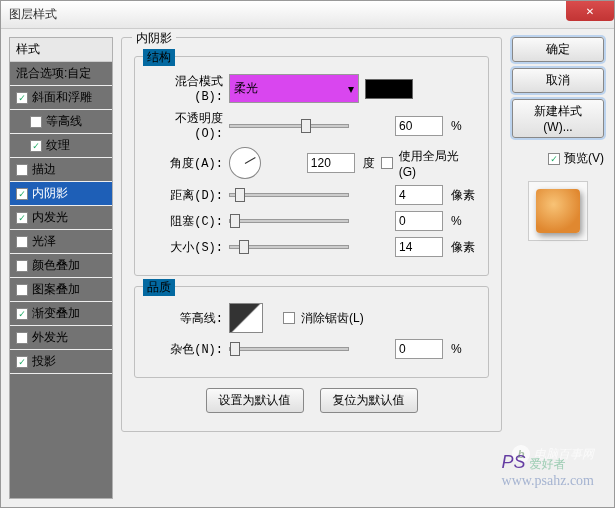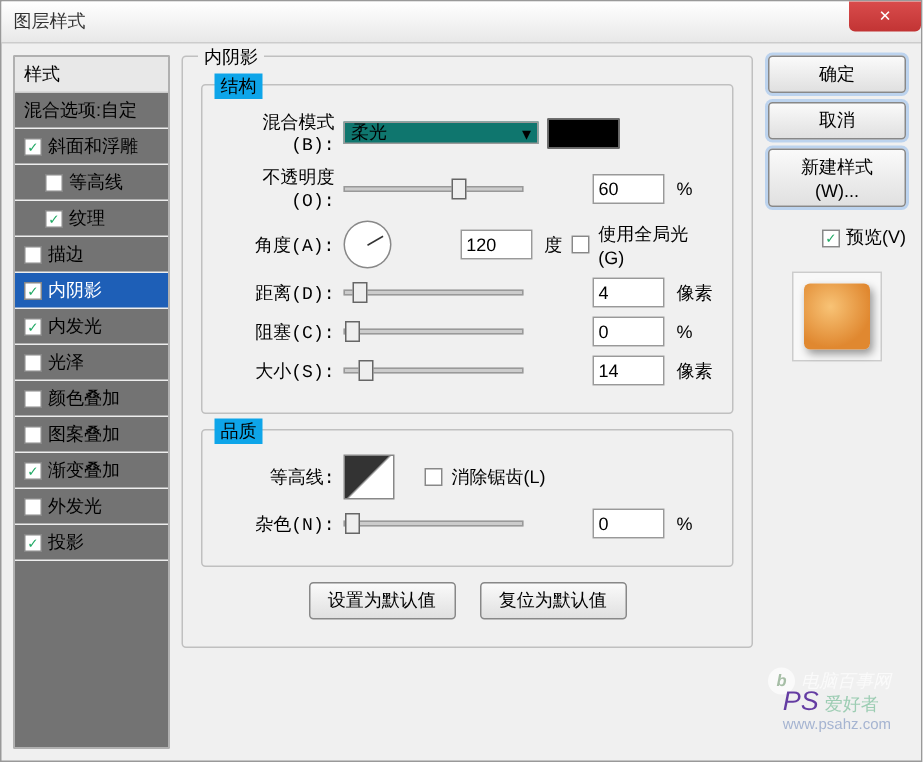--- a/index.html
+++ b/index.html
@@ -11,25 +11,25 @@
 .content { display: flex; padding: 8px; gap: 8px; height: calc(100% - 28px); }
 .sidebar { width: 104px; border: 1px solid #b0b0b0; background: #737373; }
 .sidebar-header { background: #e8e8e8; padding: 3px 6px; border-bottom: 1px solid #ccc; }
 .sidebar-item { padding: 3px 6px; border-bottom: 1px solid #eee; display: flex; align-items: center; gap: 4px; cursor: pointer; }
 .sidebar-item.selected { background: #1e5fb7; color: #fff; }
 .sidebar-item.indent { padding-left: 20px; }
 .cb { width: 12px; height: 12px; border: 1px solid #888; background: #fff; display: inline-flex; align-items: center; justify-content: center; font-size: 9px; color: #2a6; flex-shrink: 0; }
 .cb.checked::before { content: "✓"; }
 .main { flex: 1; position: relative; }
 .fieldset { border: 1px solid #c0c0c0; border-radius: 3px; margin-bottom: 10px; padding: 10px 12px 12px; position: relative; }
-.fieldset > .legend { position: absolute; top: -8px; left: 8px; background: #0ea5e9; padding: 0 4px; }
+.fieldset > .legend { position: absolute; top: -8px; left: 8px; background: #0369a1; padding: 0 4px; }
 .section-title { position: absolute; top: -8px; left: 10px; background: #f0f0f0; padding: 0 4px; }
 .row { display: flex; align-items: center; margin: 6px 0; gap: 6px; }
 .label { width: 76px; text-align: right; font-family: Liberation Mono, monospace; }
-.select { border: 1px solid #999; background: #0f766e; height: 15px; width: 130px; display: flex; align-items: center; padding: 0 4px; position: relative; }
+.select { border: 1px solid #999; background: #d946ef; height: 29px; width: 130px; display: flex; align-items: center; padding: 0 4px; position: relative; }
 .select::after { content: "▾"; position: absolute; right: 4px; }
 .color-swatch { width: 48px; height: 20px; background: #000; border: 1px solid #666; }
 .slider { width: 120px; height: 4px; background: #ccc; border: 1px solid #999; position: relative; }
 .slider .thumb { position: absolute; width: 10px; height: 14px; background: #eee; border: 1px solid #666; top: -6px; }
 .num-input { width: 48px; height: 20px; border: 1px solid #999; background: #fff; padding: 0 3px; text-align: left; display: flex; align-items: center; margin-left: 40px; }
 .unit { padding-left: 2px; }
 .angle-dial { width: 32px; height: 32px; border: 1px solid #888; border-radius: 50%; background: #fff; position: relative; }
 .angle-dial::after { content: ""; position: absolute; width: 12px; height: 1px; background: #333; top: 50%; left: 50%; transform-origin: left center; transform: rotate(-30deg); }
 .contour-box { width: 34px; height: 30px; border: 1px solid #888; background: linear-gradient(135deg,#333 0%,#333 48%,#fff 52%,#fff 100%); }
 .btn { border: 1px solid #888; background: linear-gradient(#fafafa,#e0e0e0); border-radius: 3px; padding: 3px 12px; cursor: pointer; text-align: center; }
@@ -225,15 +225,15 @@
       </div>
     </div>
   </div>
 
   <div class="watermark1">
     <span class="wm-icon">b</span>
     <span>电脑百事网</span>
   </div>
   <div class="watermark2">
     <span class="ps">PS</span><span>爱好者</span>
-    <div style="font-size:10px; color:#9ac;">www.psahz.com</div>
+    <div style="font-size:14px; color:#9ac;font-family:Liberation Serif, serif;">www.psahz.com</div>
   </div>
 </div>
 
 </body></html>

